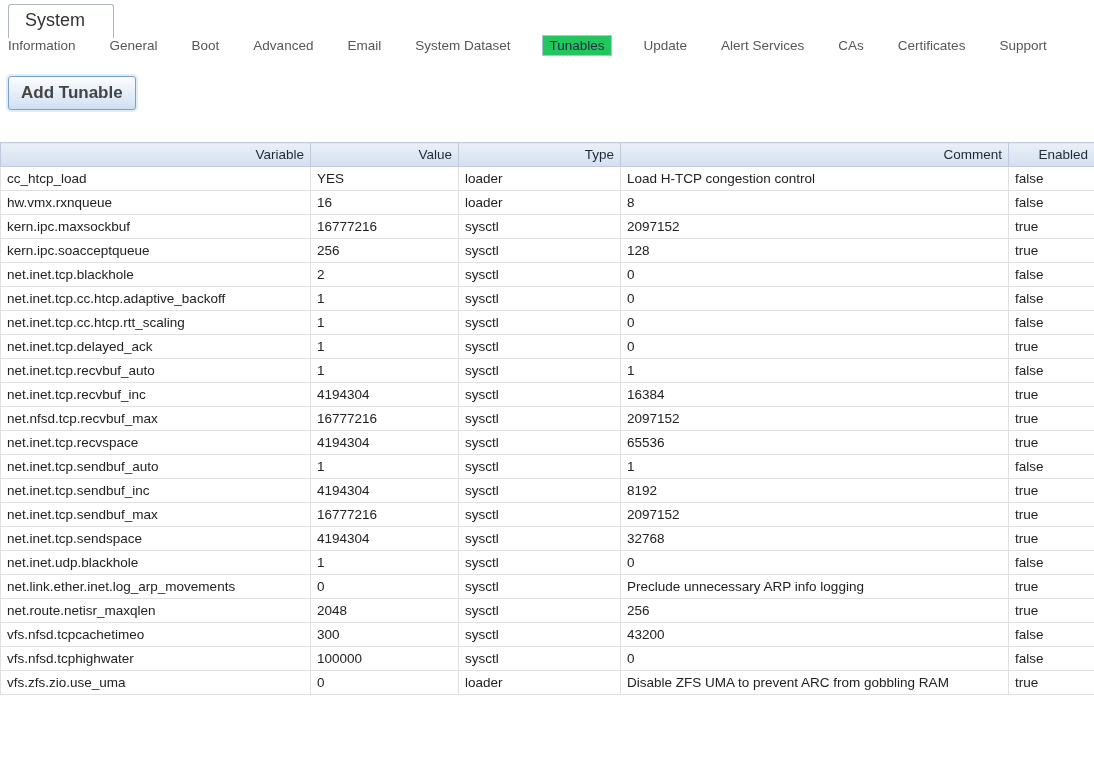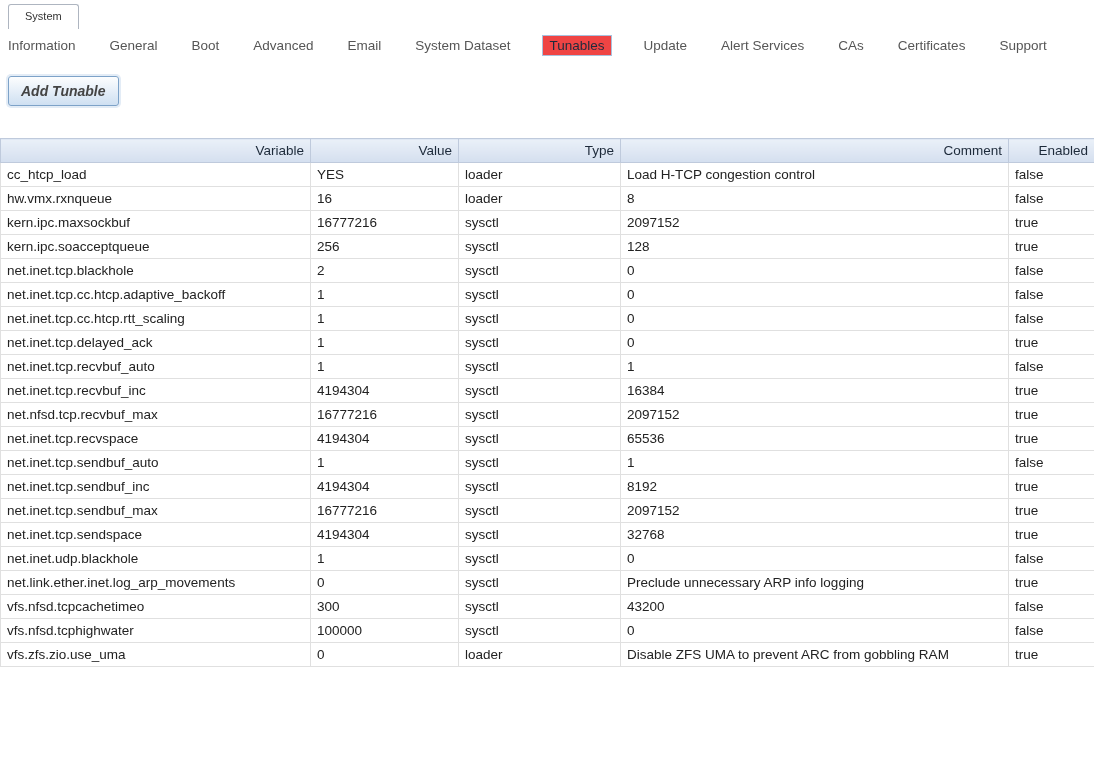--- a/index.html
+++ b/index.html
@@ -9,61 +9,60 @@
     background: #ffffff;
     font-family: "Liberation Sans", sans-serif;
     color: #222;
     overflow: hidden;
   }
 
   
   .tab-strip { padding: 4px 0 0 8px; height: 30px; }
   .window-tab {
     display: inline-block;
-    padding: 5px 16px 7px 16px;
+    padding: 5px 28px 7px 16px;
     border: 1px solid #aeb5c0;
     border-bottom: none;
     border-radius: 3px 3px 0 0;
     background: #ffffff;
-    font-size: 11px;
+    font-size: 18px;
     color: #333;
   }
 
   
   .nav {
     display: flex;
     align-items: flex-start;
     padding: 5px 6px 8px 6px;
     font-size: 13.5px;
     color: #565656;
     white-space: nowrap;
   }
   .nav-item { padding: 3px 2px; margin-right: 30px; cursor: pointer; }
   .nav-item:last-child { margin-right: 0; }
   .nav-item.active {
-    background: #ef4444;
+    background: #22c55e;
     border: 1px solid #a9c1dd;
     padding: 2px 6px;
     color: #1e2b3c;
   }
 
   
   .toolbar { padding: 12px 8px 0 8px; }
   .btn {
     display: inline-block;
-    font-size: 14px;
+    font-size: 17px;
     font-weight: bold;
     color: #444;
     padding: 6px 12px;
     border: 1px solid #7da2c8;
     border-radius: 3px;
     background: linear-gradient(#fcfdfe, #cfe0f2);
     box-shadow: 0 0 0 2px #e3ecf6;
     cursor: pointer;
-    font-style: italic;
   }
 
   
   .table-wrap { margin-top: 32px; }
   table {
     width: 1094px;
     border-collapse: collapse;
     table-layout: fixed;
     font-size: 13.5px;
   }
@@ -253,20 +252,27 @@
           <td>false</td>
         </tr>
         <tr>
           <td>net.link.ether.inet.log_arp_movements</td>
           <td>0</td>
           <td>sysctl</td>
           <td>Preclude unnecessary ARP info logging</td>
           <td>true</td>
         </tr>
         <tr>
+          <td>net.route.netisr_maxqlen</td>
+          <td>2048</td>
+          <td>sysctl</td>
+          <td>256</td>
+          <td>true</td>
+        </tr>
+        <tr>
           <td>vfs.nfsd.tcpcachetimeo</td>
           <td>300</td>
           <td>sysctl</td>
           <td>43200</td>
           <td>false</td>
         </tr>
         <tr>
           <td>vfs.nfsd.tcphighwater</td>
           <td>100000</td>
           <td>sysctl</td>

